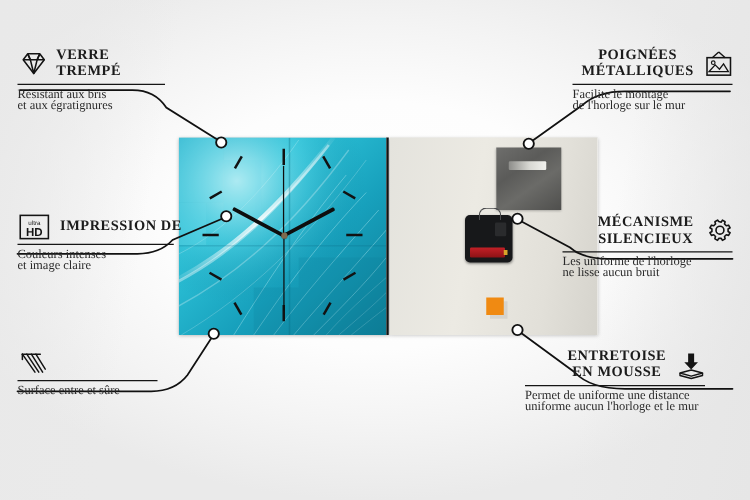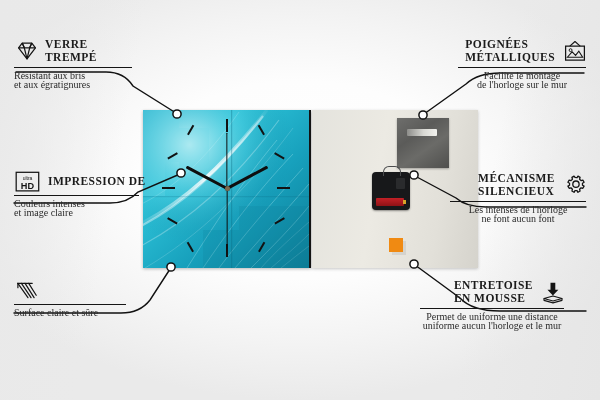--- a/index.html
+++ b/index.html
@@ -23,28 +23,28 @@
   
   .feat{position:absolute;}
   .feat .head{display:flex;align-items:center;gap:7px;}
   .feat.right .head{flex-direction:row-reverse;}
   .feat .ttl{
     font-family:"Liberation Serif", serif;
     font-weight:bold;font-size:11.5px;line-height:13px;
     letter-spacing:.45px;color:#1b1b1b;text-transform:uppercase;
     white-space:nowrap;
   }
-  .feat.right .ttl{text-align:left;}
+  .feat.right .ttl{text-align:center;}
   .feat .rule{height:0;border-top:1.1px solid #151515;margin-top:3px;}
   .feat .sub{
     font-family:"Liberation Serif", serif;
     font-size:10px;line-height:9.6px;color:#2a2a2a;margin-top:2.5px;
     white-space:nowrap;
   }
-  .feat.right .sub{text-align:center;}
+  .feat.right .sub{text-align:left;}
   .ico{width:24px;height:22px;flex:0 0 24px;display:block;}
 
   
   .panel{position:absolute;}
   #clock-panel{
     left:143px;top:110px;width:166px;height:158px;
     box-shadow:0 1px 3px rgba(0,0,0,.28);
     border-right:2px solid #141414;
     overflow:hidden;
   }
@@ -250,21 +250,21 @@
             <path d="M3.5,4.5 L14,19.5"></path>
             <path d="M7.2,4.5 L17.2,19.5"></path>
             <path d="M11,4.5 L20.4,19.5"></path>
             <path d="M14.8,4.5 L22.6,17"></path>
             <path d="M3.5,4.5 L3.5,9"></path>
           </g>
         </svg>
       </span>
     </div>
     <div class="rule" style="width:112px;"></div>
-    <div class="sub"><span>Surface claire et sûre</span></div>
+    <div class="sub"><span>Surface entre et sûre</span></div>
   </div>
 
   <div class="feat right" id="feat-poignees" style="left:458px;top:38px;width:128px;">
     <div class="head">
       <span class="ico">
         <svg viewBox="0 0 26 24" width="26" height="23">
           <rect x="3.2" y="6.4" width="19.6" height="14.6" fill="none" stroke="#141414" stroke-width="1.3"></rect>
           <path d="M13,1.6 L7.6,6.4 M13,1.6 L18.4,6.4" fill="none" stroke="#141414" stroke-width="1.2"></path>
           <path d="M5,18 L10,12.4 L13.6,16 L17,11.6 L21,18 Z" fill="none" stroke="#141414" stroke-width="1.1"></path>
           <circle cx="8.4" cy="10.6" r="1.5" fill="none" stroke="#141414" stroke-width="1"></circle>
@@ -285,21 +285,21 @@
                      L22.5,12.7 L21.2,14.9 L19.3,14.4 L17.8,15.9 L18.3,17.8 L16.1,19.1 L15.1,17.4 L13,17.4
                      L12,19.1 L9.8,17.8 L10.3,15.9 L8.8,14.4 L6.9,14.9 L5.6,12.7 L7.3,11.7 L7.3,9.6 L5.6,8.6
                      L6.9,6.4 L8.8,6.9 L10.3,5.4 L9.8,3.5 L12,2.2 Z" stroke-linejoin="round"></path>
             <circle cx="14" cy="10.6" r="3.3"></circle>
           </g>
         </svg>
       </span>
       <span class="ttl"><span>MÉCANISME</span><br><span>SILENCIEUX</span></span>
     </div>
     <div class="rule" style="width:136px;"></div>
-    <div class="sub"><span>Les intenses de l'horloge</span><br><span>ne font aucun font</span></div>
+    <div class="sub"><span>Les uniforme de l'horloge</span><br><span>ne lisse aucun bruit</span></div>
   </div>
 
   <div class="feat right" id="feat-entretoise" style="left:420px;top:279px;width:144px;">
     <div class="head">
       <span class="ico">
         <svg viewBox="0 0 26 24" width="26" height="23">
           <path d="M10.4,1.8 L15.4,1.8 L15.4,9.2 L18.6,9.2 L12.9,15.2 L7.2,9.2 L10.4,9.2 Z" fill="#141414"></path>
           <path d="M13,15.6 L22.4,18.2 L13,20.8 L3.6,18.2 Z" fill="none" stroke="#141414" stroke-width="1.2" stroke-linejoin="round"></path>
           <path d="M3.6,18.2 L3.6,20.2 L13,22.8 L22.4,20.2 L22.4,18.2" fill="none" stroke="#141414" stroke-width="1.2" stroke-linejoin="round"></path>
         </svg>

